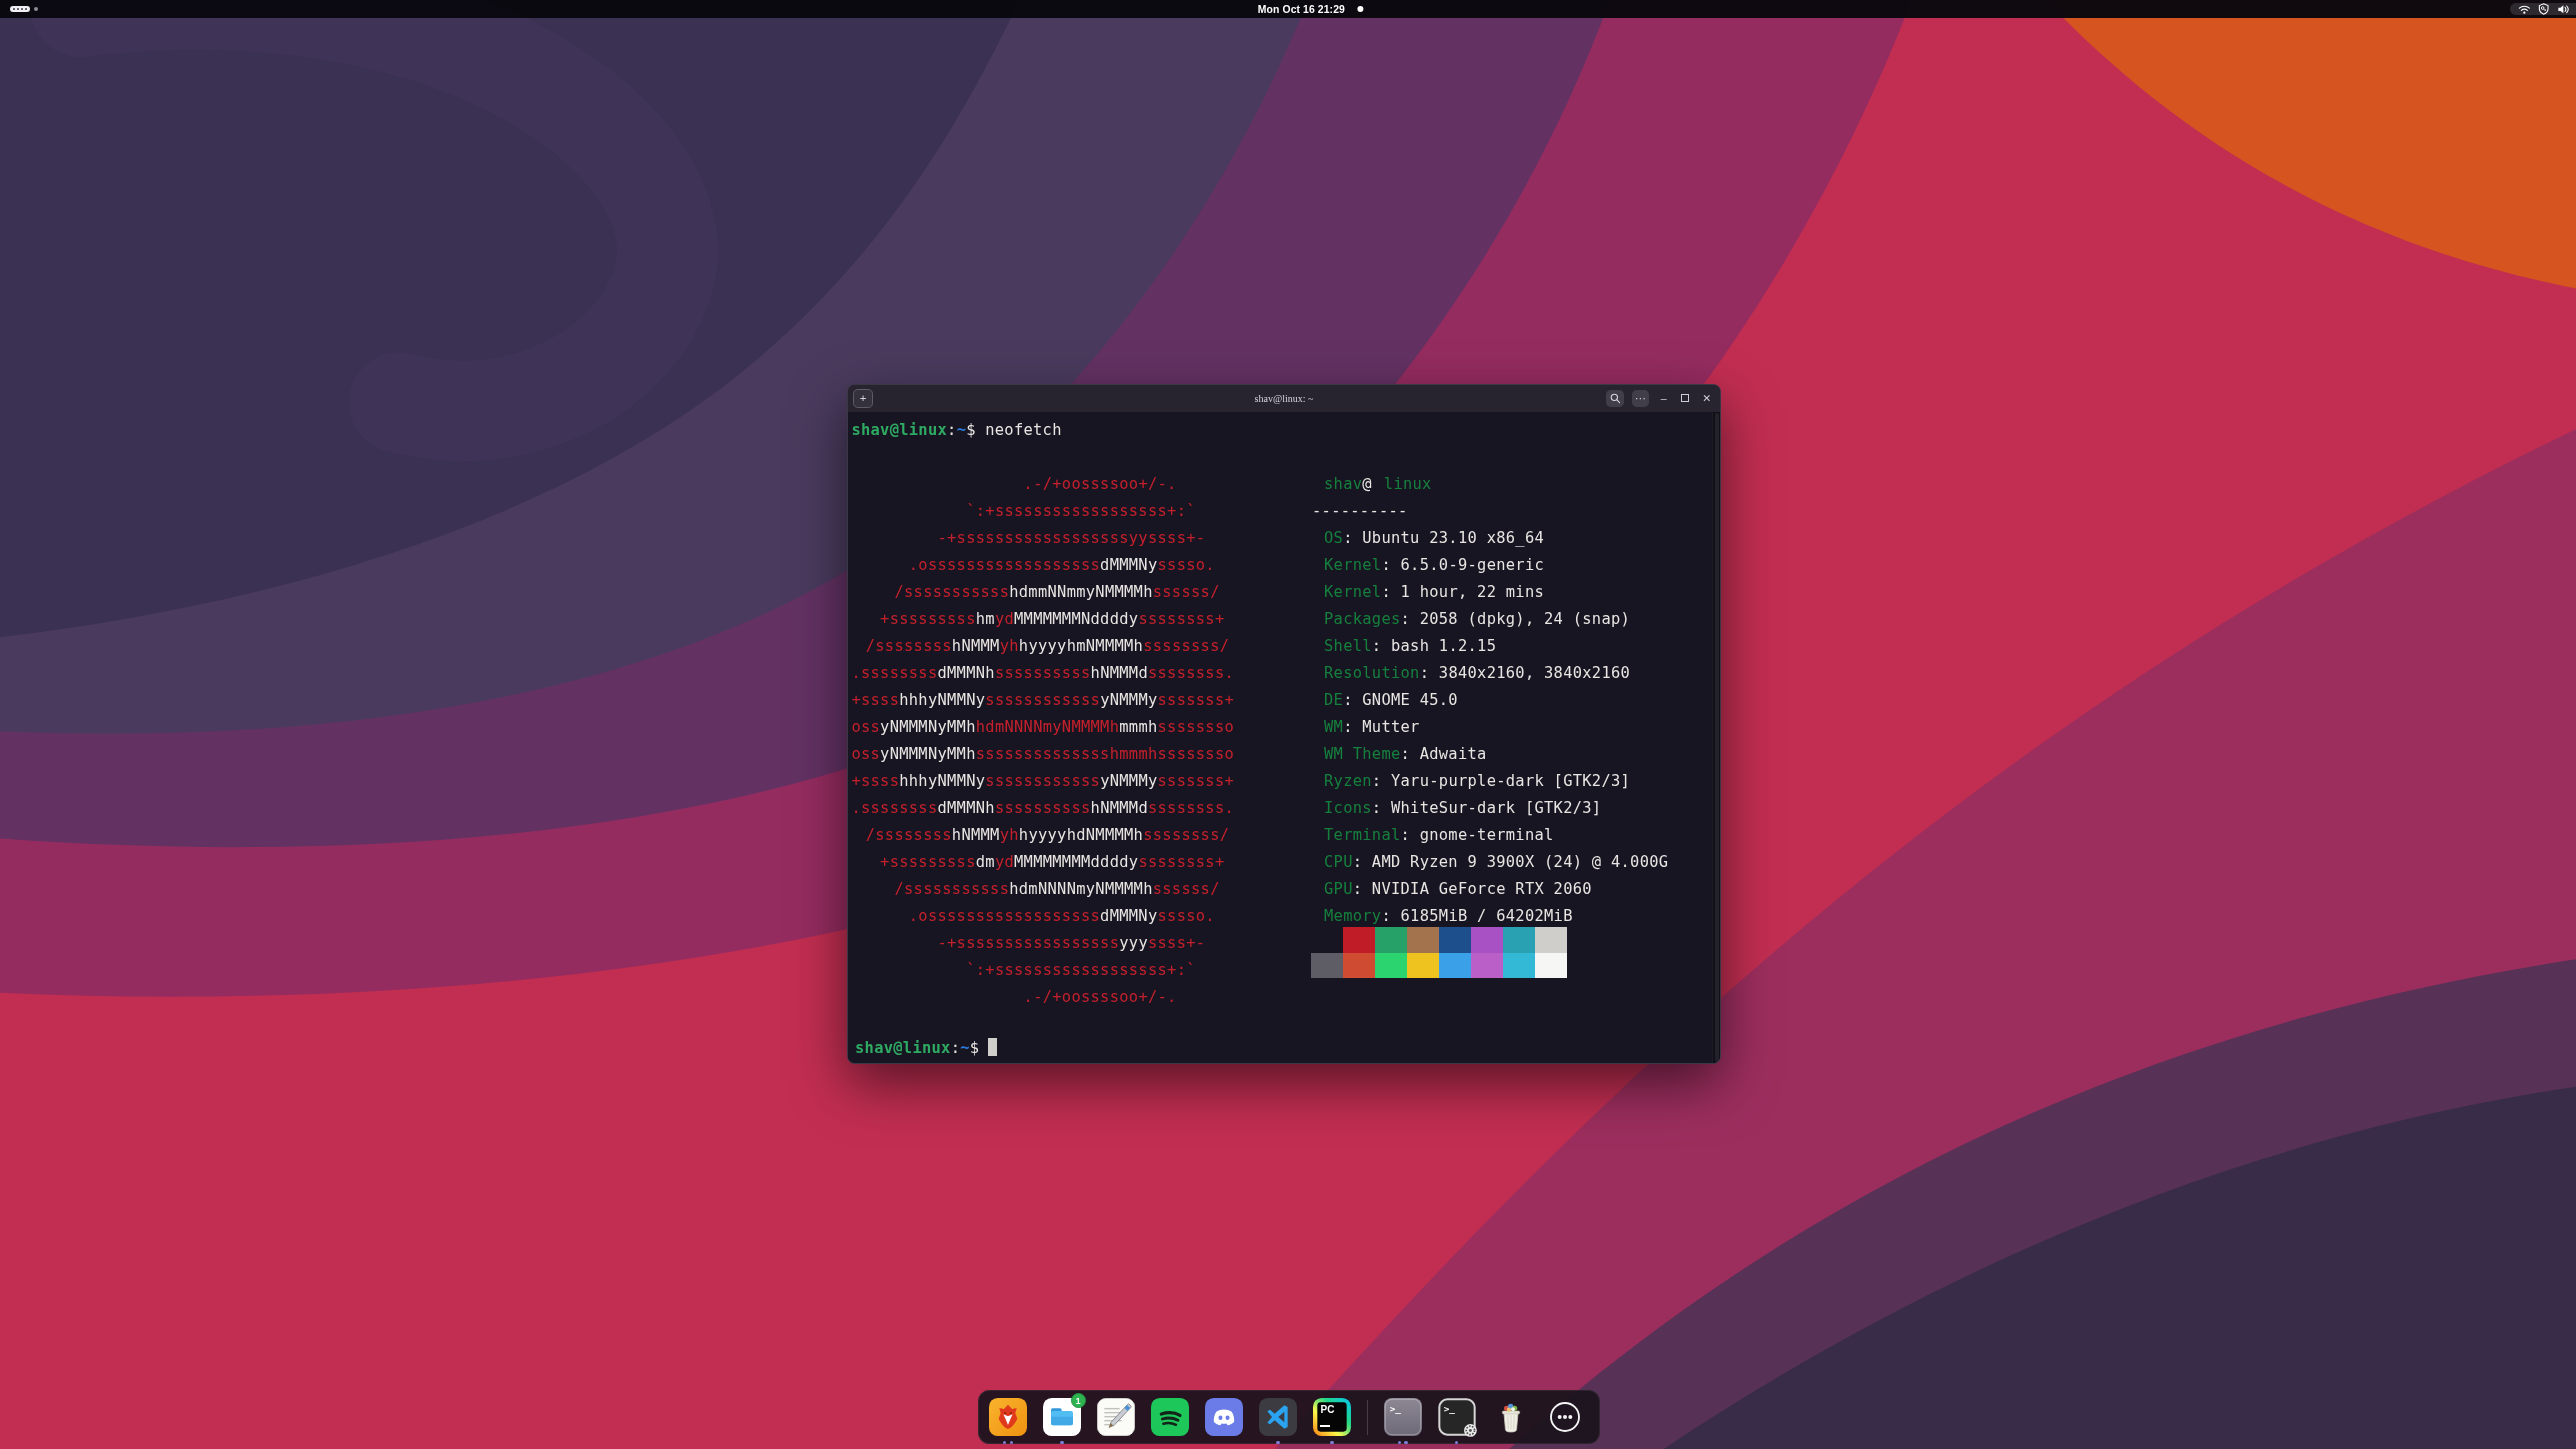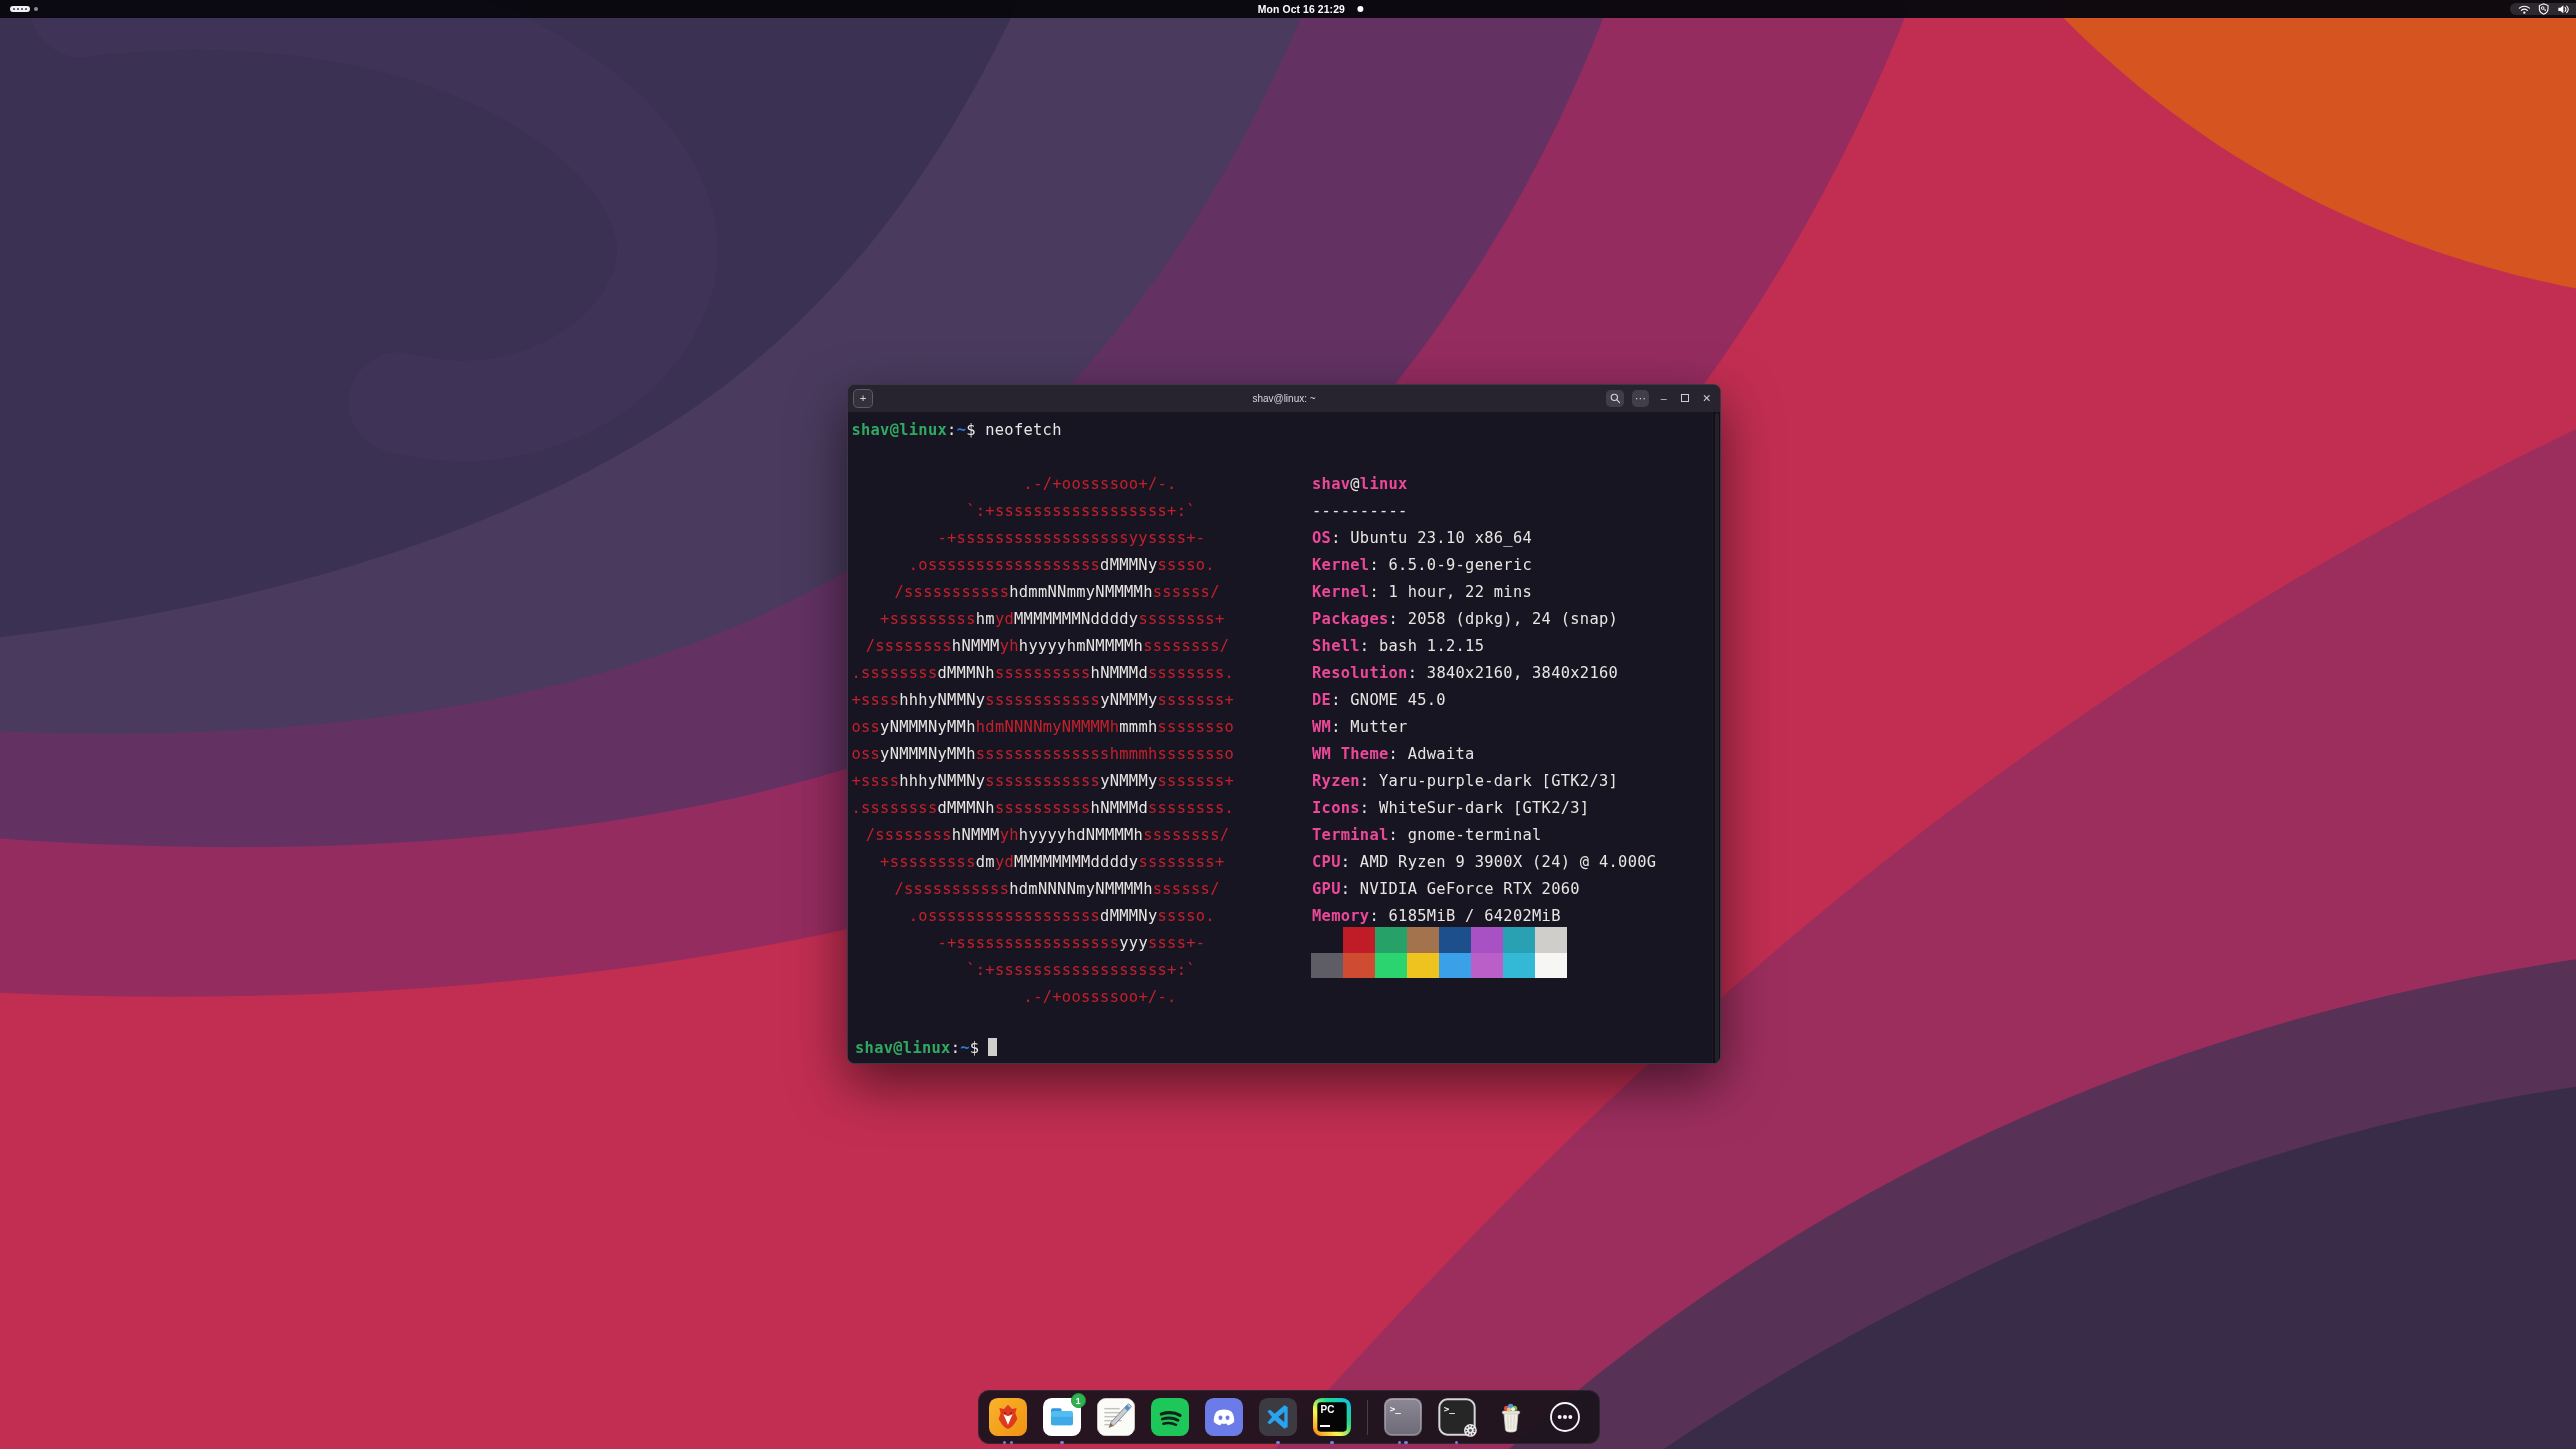--- a/index.html
+++ b/index.html
@@ -13,21 +13,21 @@
   .ws-dot{position:absolute;left:34px;top:7px;width:4.4px;height:4.4px;border-radius:50%;background:#8e8b93;}
   .clock-wrap{display:flex;align-items:center;gap:12px;transform:translateX(9.4px);}
   .clock{color:#ffffff;font-weight:bold;font-size:10.4px;letter-spacing:0.1px;}
   .notif-dot{width:6px;height:6px;border-radius:50%;background:#ffffff;}
   .tray{position:absolute;right:5.4px;top:2.7px;height:12.7px;border-radius:6.7px;background:rgba(255,255,255,.13);display:flex;align-items:center;gap:7.4px;padding:0 8px;}
   .tray span{display:flex;align-items:center;}
 
   
   .window{position:absolute;left:847px;top:384px;width:872px;height:678px;border-radius:8px;background:#181522;box-shadow:0 20px 54px rgba(0,0,0,.55);overflow:hidden;border:0.7px solid rgba(90,85,100,.55);z-index:30;}
   .titlebar{position:relative;height:27px;background:#272430;border-bottom:0.7px solid #141219;display:flex;align-items:center;}
-  .title{position:absolute;left:0;right:0;text-align:center;color:#d8d5dc;font-size:10px;}
+  .title{position:absolute;left:0;right:0;text-align:center;color:#d8d5dc;font-size:10px;font-family:Liberation Serif, serif;}
   .tb-left{position:absolute;left:5.4px;display:flex;gap:5.4px;}
   .tb-right{position:absolute;right:6.7px;display:flex;align-items:center;gap:8px;}
   .tb-btn{width:17.4px;height:17.4px;border-radius:4.7px;display:flex;align-items:center;justify-content:center;color:#d5d2d8;font-size:11.4px;line-height:1;}
   .tb-btn.bordered{border:0.7px solid #5f5c68;background:#34313c;}
   .tb-btn.filled{background:#413e4a;}
   .tb-glyph{color:#cfccd4;font-size:10.7px;width:13.4px;text-align:center;}
   .max-box{display:inline-block;width:6px;height:6px;border:1px solid #cfccd4;}
 
   .term{position:absolute;left:0;right:0;top:27px;bottom:0;background:#181522;font-family:"DejaVu Sans Mono",monospace;font-size:15.4px;line-height:27px;letter-spacing:0.3px;color:#e8e5e2;}
   .term .row{position:absolute;white-space:pre;}
@@ -36,21 +36,21 @@
 
   .p-user{color:#2eaa63;font-weight:bold;}
   .p-fg{color:#e8e5e2;}
   .p-path{color:#2a7bde;font-weight:bold;}
   .seg-r{color:#c4202c;}
   .seg-w{color:#e8e5e2;}
   .ascii{position:absolute;left:3.4px;top:59px;text-align:center;}
   .ascii div{height:27px;white-space:pre;}
   .info{position:absolute;left:464px;top:59px;}
   .info div{height:27px;white-space:pre;}
-  .lbl{color:#ec4899;font-weight:bold;}
+  .lbl{color:#15803d;font-weight:normal;margin-left:12px;}
   .cursor{display:inline-block;width:8.7px;height:18px;background:#d0cfcc;vertical-align:-3.4px;margin-left:8.7px;}
   .palette{position:absolute;left:463px;top:515px;}
   .pal-row{display:flex;}
   .pal{width:32px;height:25.5px;}
 
   
   .dock{position:absolute;left:978px;top:1390px;width:622px;height:54px;border-radius:11.4px;background:rgba(26,19,28,.93);border:0.7px solid rgba(255,255,255,.07);display:flex;align-items:center;gap:16px;padding:0 10px;box-sizing:border-box;z-index:40;}
   .dock-item{position:relative;width:38px;height:38px;flex:0 0 auto;}
   .dock-item svg{display:block;}
   .dock-sep{width:0.7px;height:35px;background:rgba(255,255,255,.17);flex:0 0 auto;}

